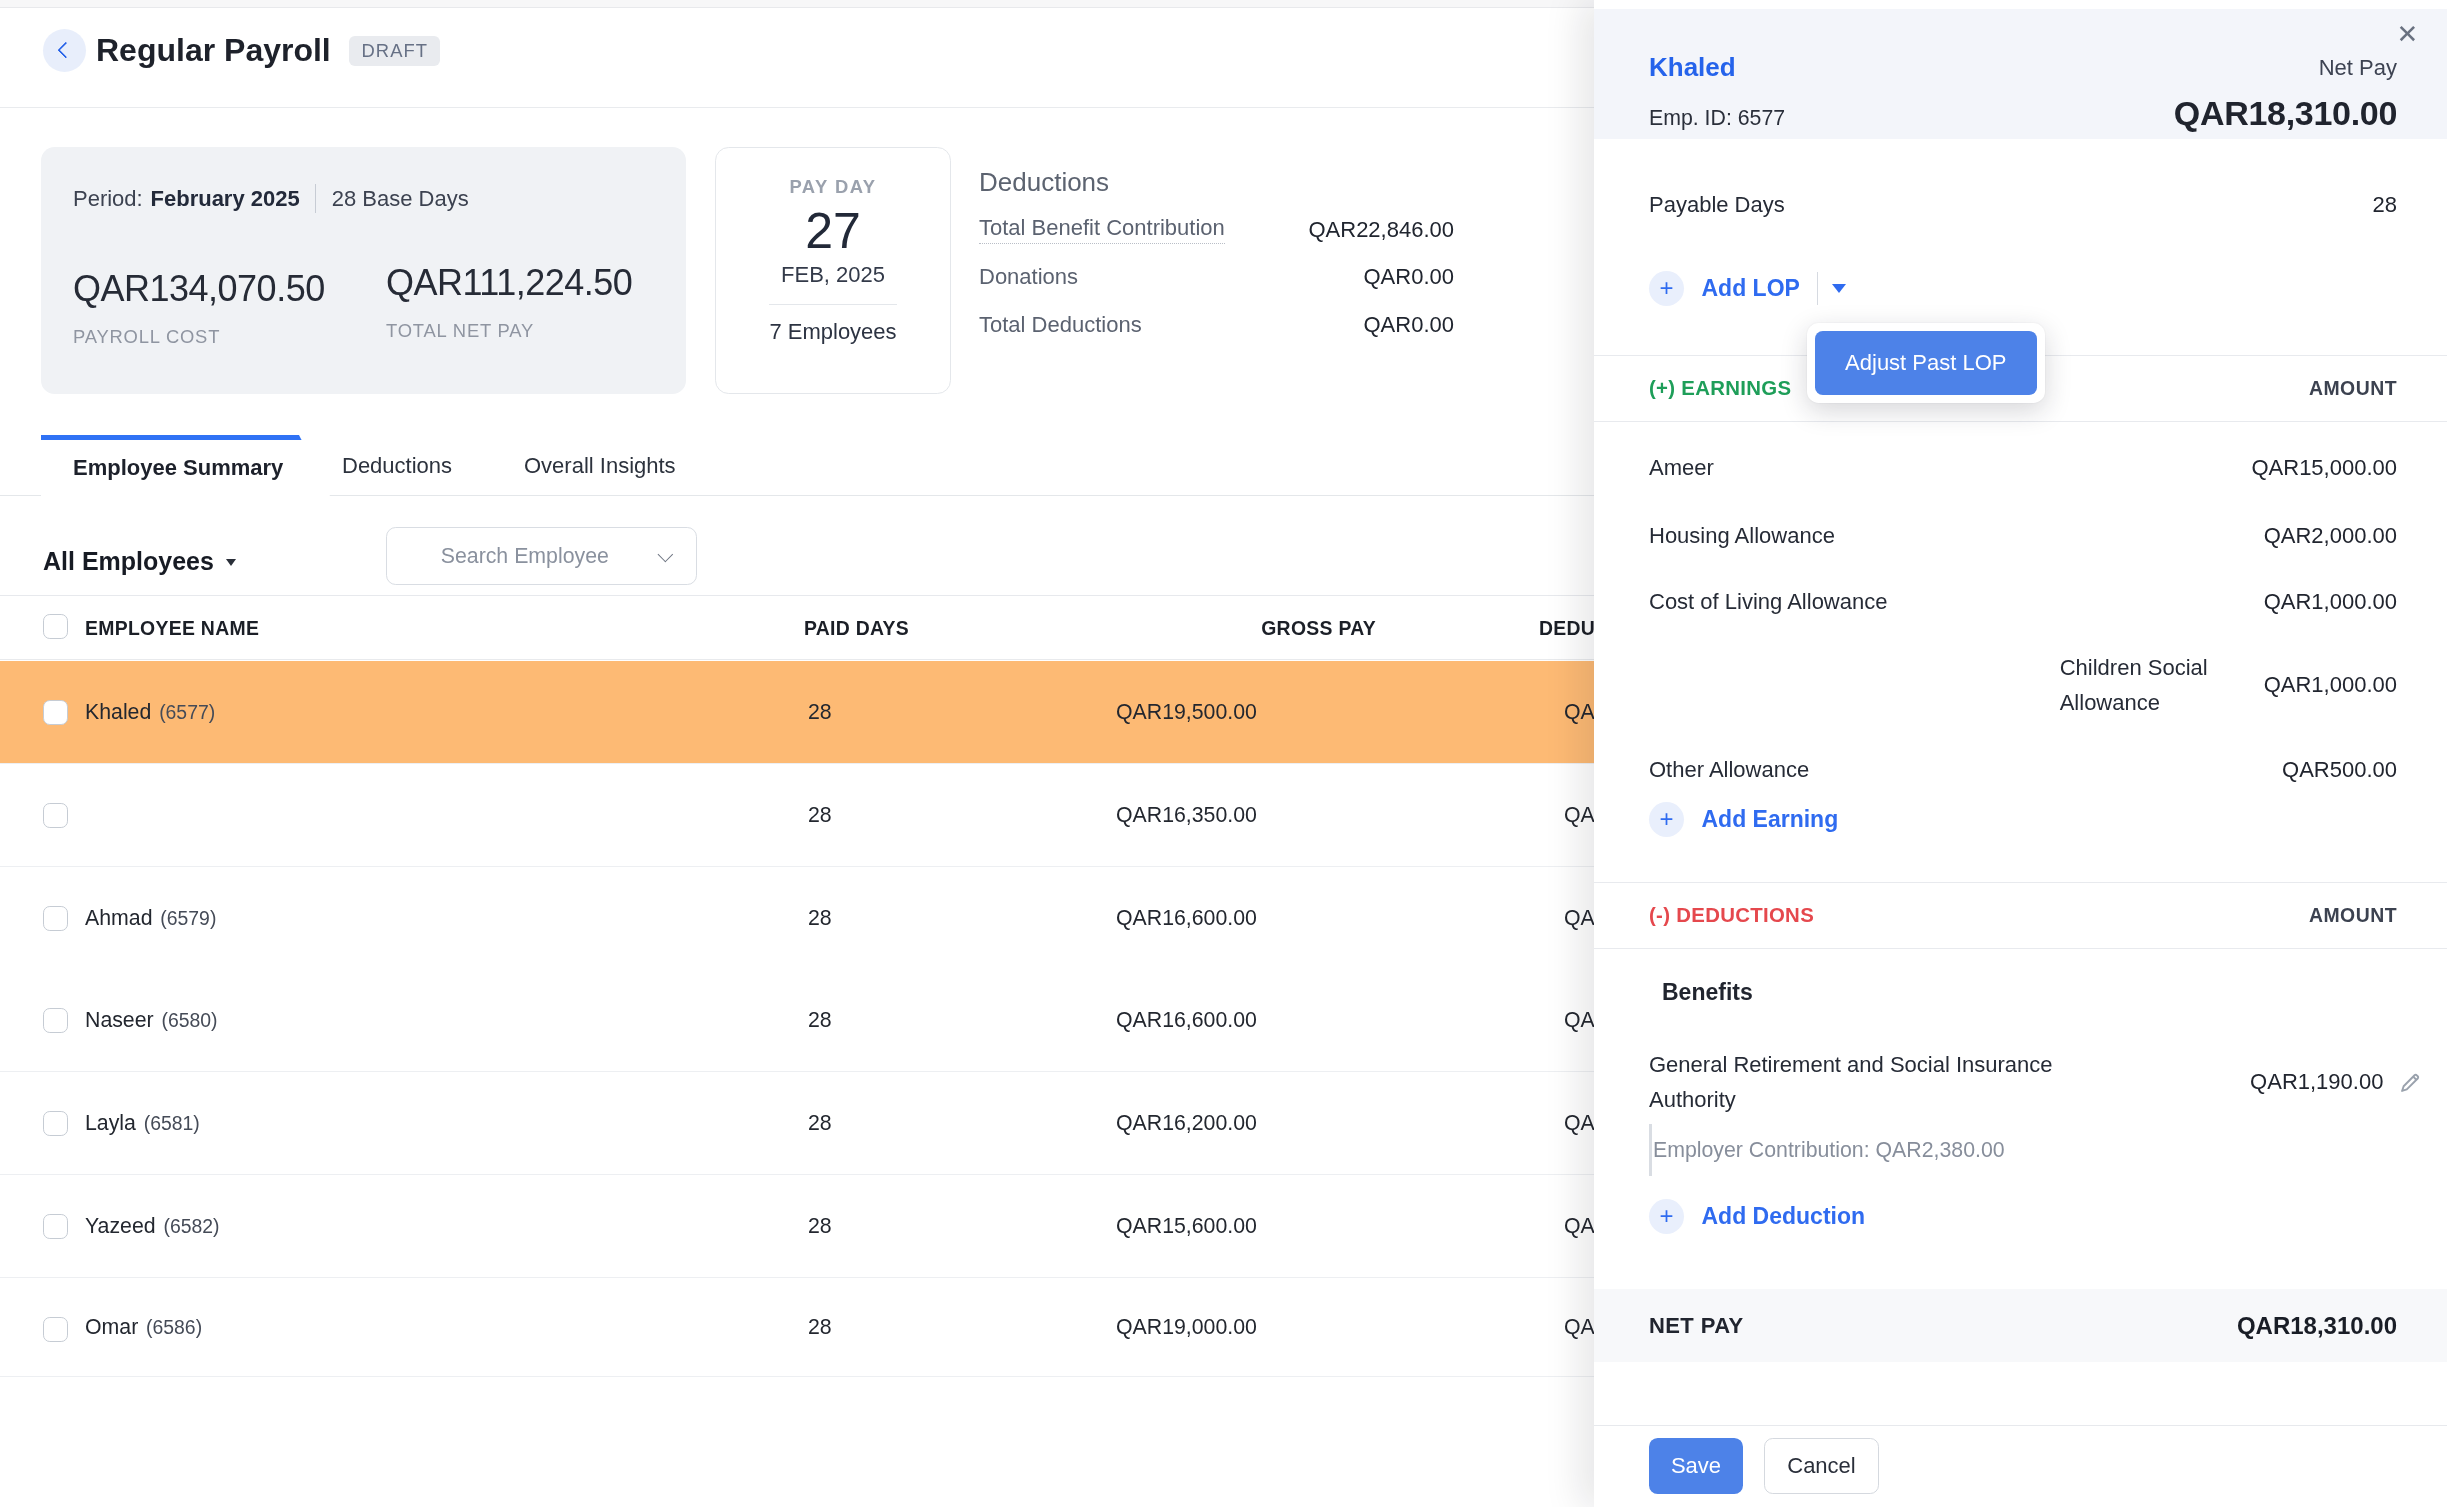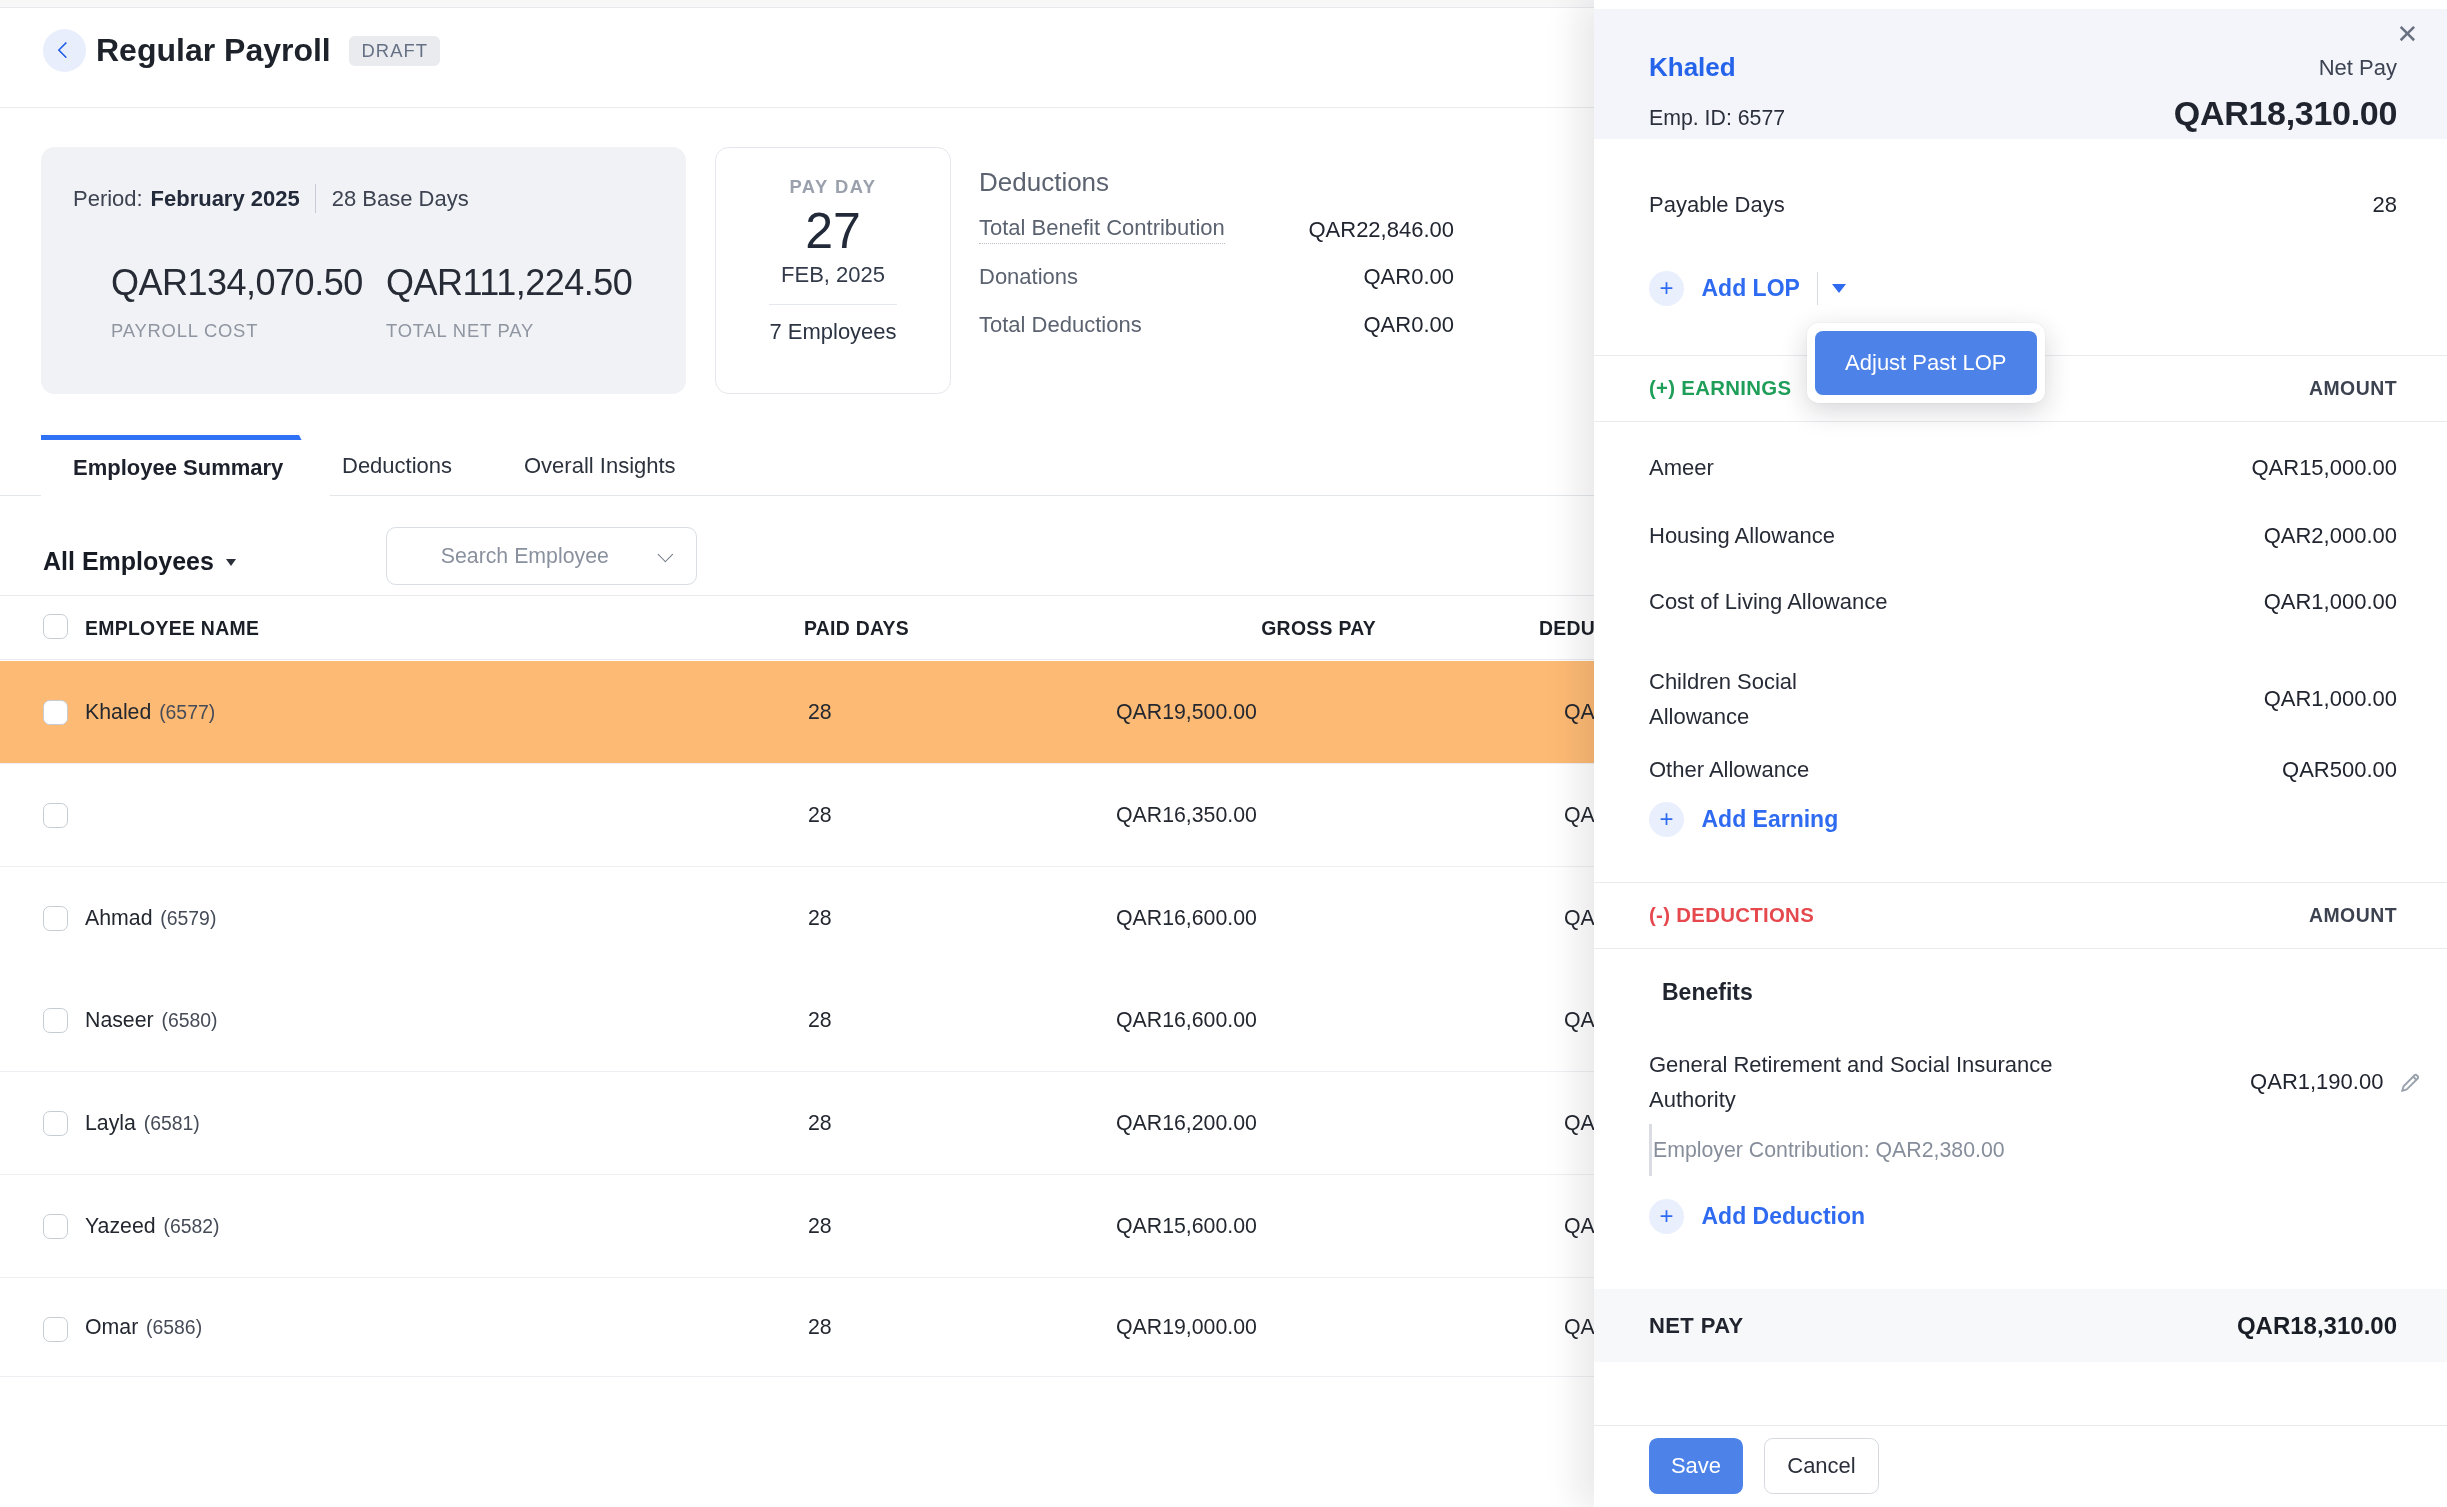--- a/index.html
+++ b/index.html
@@ -15,21 +15,21 @@
   .back-chev { position:absolute; left:16.5px; top:14.6px; width:11.6px; height:11.6px; border-left:2.9px solid #2460e8; border-bottom:2.9px solid #2460e8; transform:rotate(45deg); border-radius:1px; }
   .page-title { position:absolute; left:96px; top:27px; height:47px; line-height:47px; font-size:32px; font-weight:600; color:#1e222b; }
   .draft-badge { position:absolute; left:349px; top:36px; height:30px; line-height:30px; padding:0 12.6px; background:#e9ebef; color:#667085; font-size:18.4px; letter-spacing:1px; border-radius:5.8px; font-weight:500; }
   .header-divider { position:absolute; left:0; top:107px; width:100%; height:1px; background:#e9ebee; }
 
   
   .period-card { position:absolute; left:41px; top:147px; width:645px; height:247px; background:#f0f2f5; border-radius:13.6px; }
   .period-line { position:absolute; left:32px; top:37px; display:flex; align-items:center; font-size:22px; color:#3c4250; }
   .period-line .pv { font-weight:700; color:#232a3a; margin-left:7.8px; }
   .vsep { width:1px; height:29px; background:#c7ccd4; margin:0 15.5px; }
-  .amount-col1 { position:absolute; left:32px; top:115px;margin-left:38px; }
+  .amount-col1 { position:absolute; left:32px; top:121px; }
   .amount-col2 { position:absolute; left:345px; top:115px; }
   .big-amount { font-size:36px; color:#262b36; font-weight:500; letter-spacing:-0.5px; }
   .small-label { margin-top:15.5px; font-size:18.4px; color:#8f95a1; letter-spacing:0.8px; }
 
   
   .payday-card { position:absolute; left:715px; top:147px; width:236px; height:247px; background:#fff; border:1px solid #e4e7eb; border-radius:13.6px; text-align:center; }
   .payday-label { margin-top:28px; font-size:18.4px; font-weight:600; color:#9aa1ad; letter-spacing:1.5px; }
   .payday-day { margin-top:3.9px; font-size:50px; font-weight:500; color:#222938; }
   .payday-month { margin-top:1.9px; font-size:22px; color:#333a49; }
   .payday-sep { width:128px; height:1px; background:#e4e7eb; margin:16.5px auto 0; }
@@ -283,21 +283,21 @@
       <span class="amt">QAR15,000.00</span>
     </div>
     <div class="prow" style="top:518px; height:35px;">
       <span class="earn-label">Housing Allowance</span>
       <span class="amt">QAR2,000.00</span>
     </div>
     <div class="prow" style="top:584px; height:35px;">
       <span class="earn-label">Cost of Living Allowance</span>
       <span class="amt">QAR1,000.00</span>
     </div>
-    <div class="prow" style="top:664px; height:70px;">
+    <div class="prow" style="top:650px; height:70px;justify-content:flex-end;">
       <span class="earn-label" style="width:204px;">Children Social Allowance</span>
       <span class="amt">QAR1,000.00</span>
     </div>
     <div class="prow" style="top:752px; height:35px;">
       <span class="earn-label">Other Allowance</span>
       <span class="amt">QAR500.00</span>
     </div>
 
     <div class="link-row" style="top:802px;">
       <span class="plus-badge">+</span>

